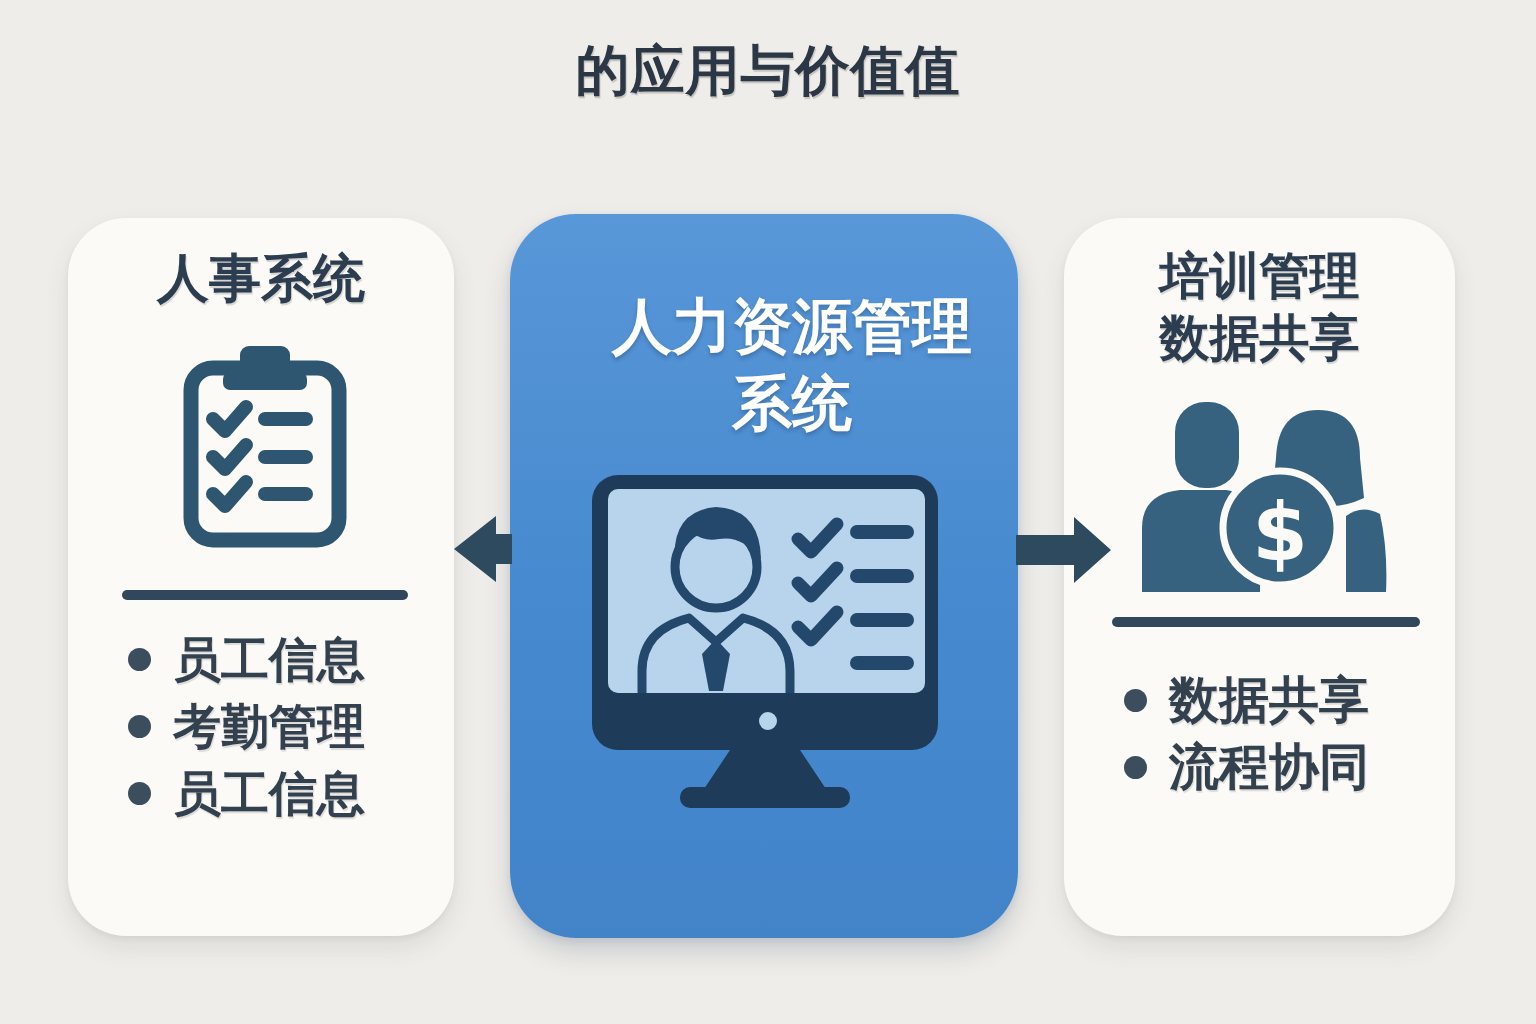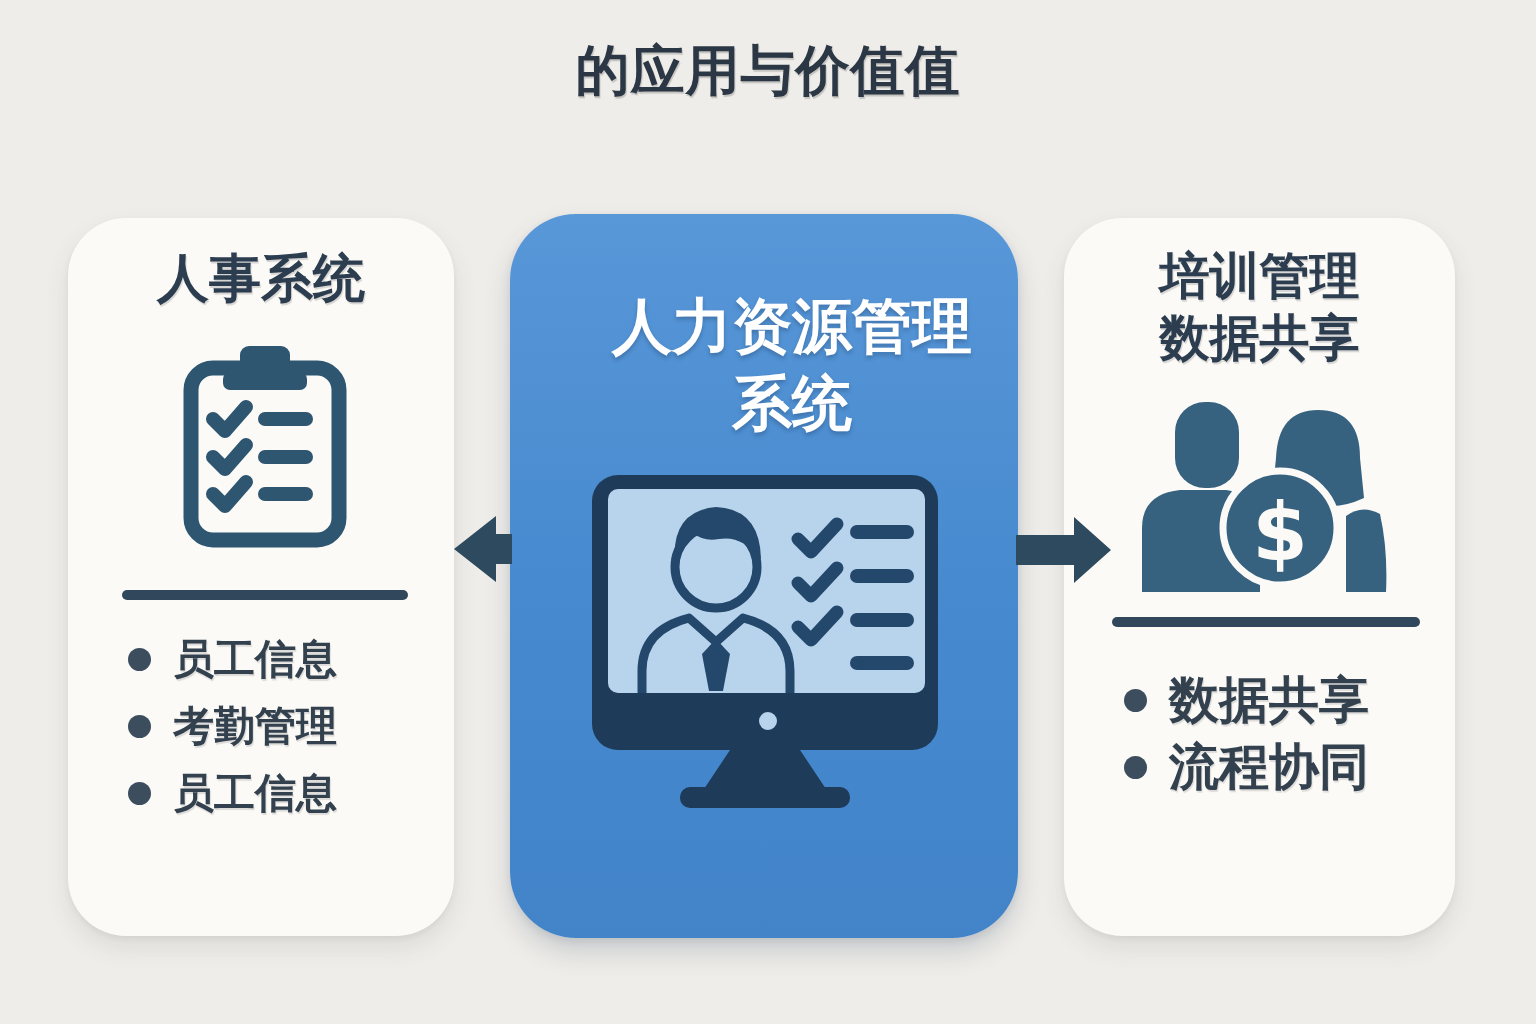--- a/index.html
+++ b/index.html
@@ -52,21 +52,21 @@
   
   .divider{position:absolute;height:10px;border-radius:5px;background:#31475c;}
   .divider-left{left:54px;top:372px;width:286px;}
   .divider-right{left:48px;top:399px;width:308px;}
   
   .bullet-list{position:absolute;margin:0;padding:0;list-style:none;}
   .list-left{left:60px;top:408px;}
   .list-right{left:60px;top:433px;margin-top:16px;}
   .bullet-list li{
     display:flex;align-items:center;height:67px;
-    font-size:41px;color:#33414f;
+    font-size:48px;color:#33414f;
     text-shadow:1px 2px 1px rgba(0,0,0,.12);
   }
   .list-right li{font-size:50px;}
   .dot{width:23px;height:23px;border-radius:50%;background:#3c4d5d;margin-right:22px;flex:none;}
   
   .arrow{position:absolute;color:#2e4a5f;}
   .arrow-left{left:452px;top:514px;width:60px;height:70px;}
   .arrow-right{left:1016px;top:515px;width:95px;height:70px;}
 </style>
 </head>

